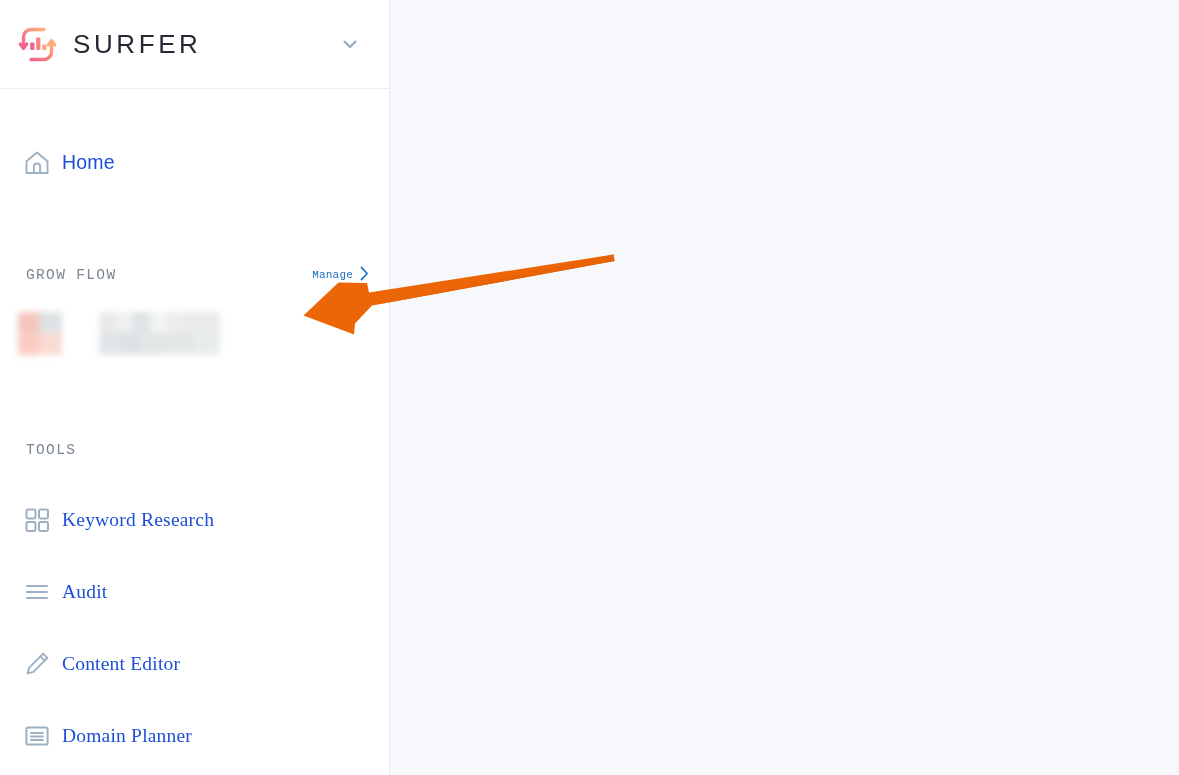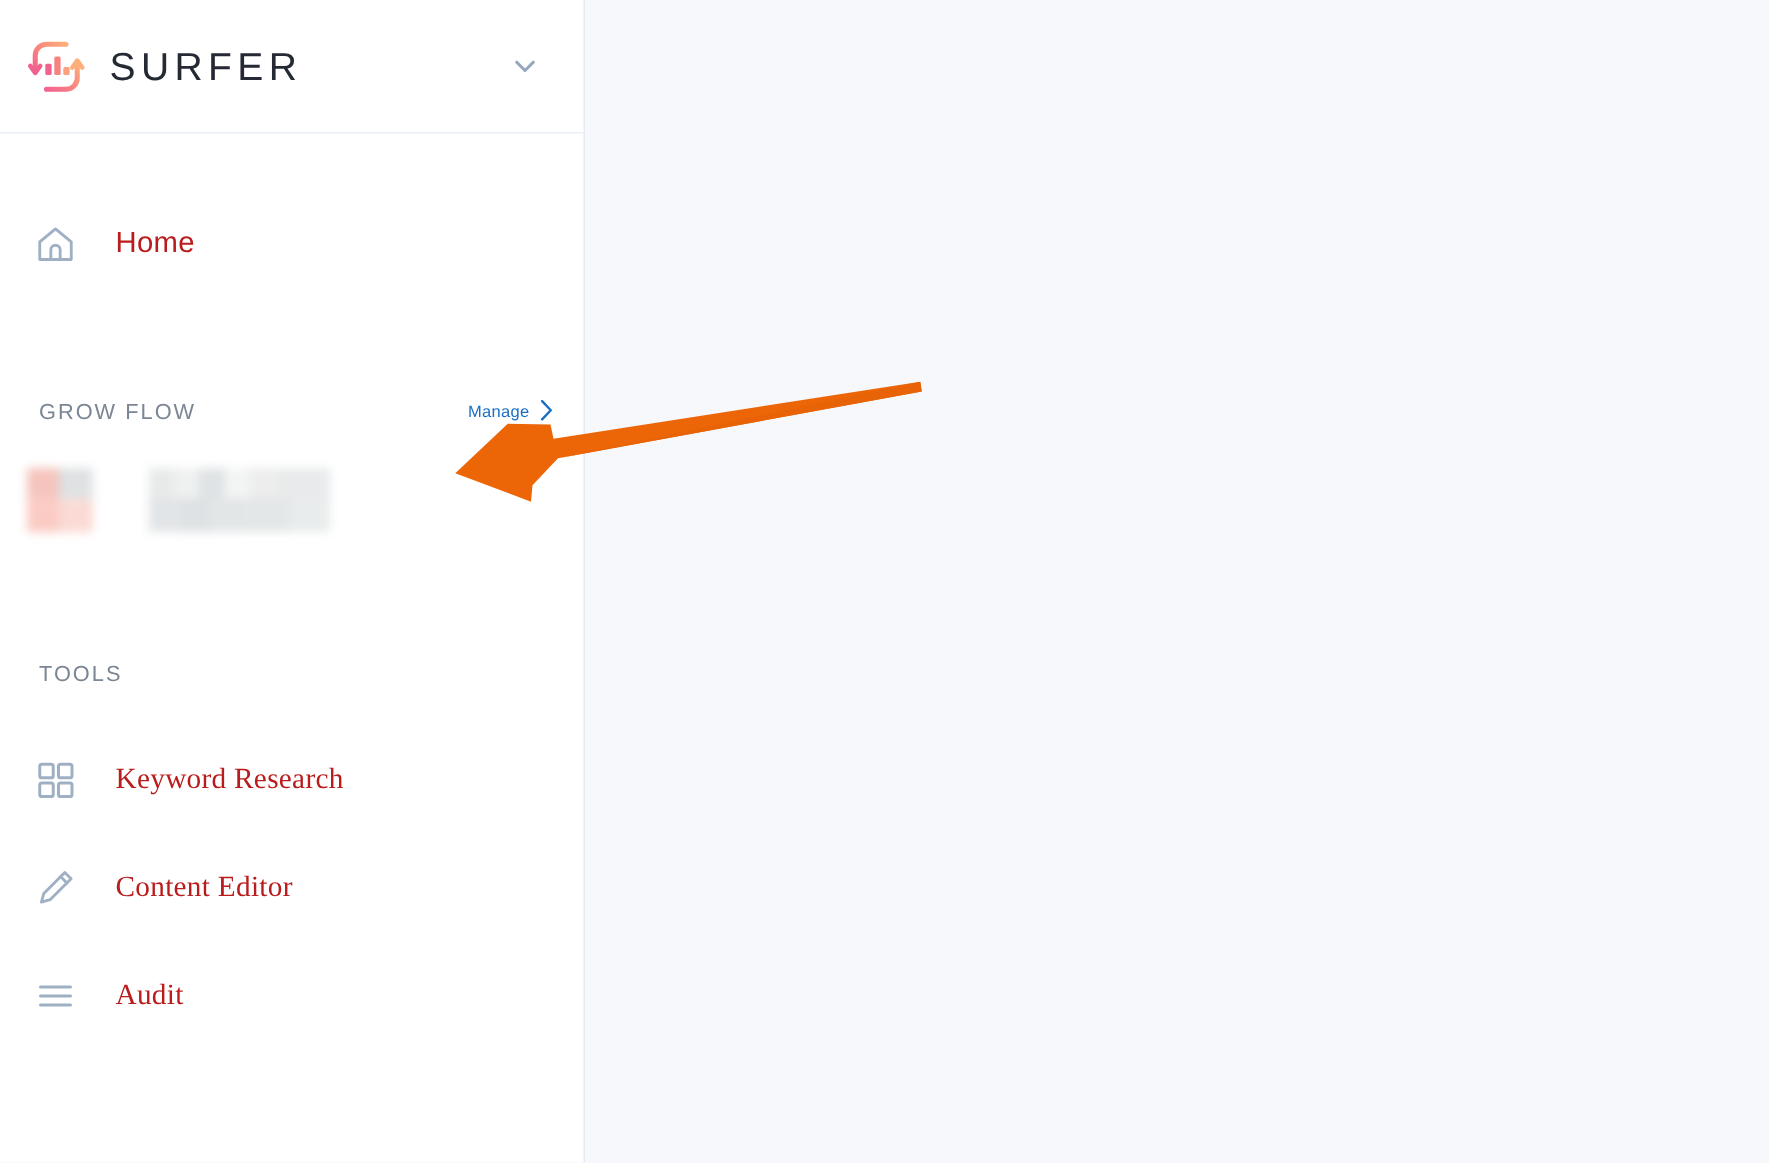--- a/index.html
+++ b/index.html
@@ -90,37 +90,38 @@
   .nav-item .nav-icon {
     width: 36px;
     flex: 0 0 36px;
     display: flex;
     align-items: center;
     justify-content: flex-start;
   }
 
   .nav-item .nav-label {
     font-size: 19.5px;
-    color: #b91c1c;
+    color: #1d4ed8;
     letter-spacing: 0.2px;
-    margin-left: 19px;
+    margin-left: 4px;
     line-height: 1;
     white-space: nowrap;
   }
 
   .home-item {
     margin-top: 45px;
   }
 
   
   .section-head {
     display: flex;
     align-items: center;
     padding: 0 20px 0 26px;
     height: 22px;
+    font-family: Liberation Mono, monospace;
   }
 
   .section-title {
     font-size: 14.5px;
     letter-spacing: 1.35px;
     color: #7b8694;
     text-transform: uppercase;
     line-height: 1;
     flex: 1 1 auto;
   }
@@ -283,38 +284,49 @@
               <rect x="4.5" y="17" width="9" height="9" rx="1.4" fill="none" stroke="#9fb0c4" stroke-width="2"></rect>
               <rect x="17" y="17" width="9" height="9" rx="1.4" fill="none" stroke="#9fb0c4" stroke-width="2"></rect>
             </svg>
           </span>
           <span class="nav-label">Keyword Research</span>
         </div>
 
         <div class="nav-item">
           <span class="nav-icon">
             <svg width="30" height="30" viewBox="0 0 30 30" aria-hidden="true">
-              <path d="M21.2 4.6 L25.4 8.8 L11.4 22.8 L5.6 24.4 L7.2 18.6 Z" fill="none" stroke="#9fb0c4" stroke-width="1.9" stroke-linejoin="round" stroke-linecap="round"></path>
-              <path d="M18.4 7.4 L22.6 11.6" fill="none" stroke="#9fb0c4" stroke-width="1.9" stroke-linecap="round"></path>
-            </svg>
-          </span>
-          <span class="nav-label">Content Editor</span>
-        </div>
-
-        <div class="nav-item">
-          <span class="nav-icon">
-            <svg width="30" height="30" viewBox="0 0 30 30" aria-hidden="true">
               <path d="M5 9 H25" stroke="#9fb0c4" stroke-width="2" stroke-linecap="round"></path>
               <path d="M5 15 H25" stroke="#9fb0c4" stroke-width="2" stroke-linecap="round"></path>
               <path d="M5 21 H25" stroke="#9fb0c4" stroke-width="2" stroke-linecap="round"></path>
             </svg>
           </span>
           <span class="nav-label">Audit</span>
         </div>
 
+        <div class="nav-item">
+          <span class="nav-icon">
+            <svg width="30" height="30" viewBox="0 0 30 30" aria-hidden="true">
+              <path d="M21.2 4.6 L25.4 8.8 L11.4 22.8 L5.6 24.4 L7.2 18.6 Z" fill="none" stroke="#9fb0c4" stroke-width="1.9" stroke-linejoin="round" stroke-linecap="round"></path>
+              <path d="M18.4 7.4 L22.6 11.6" fill="none" stroke="#9fb0c4" stroke-width="1.9" stroke-linecap="round"></path>
+            </svg>
+          </span>
+          <span class="nav-label">Content Editor</span>
+        </div>
+
+        <div class="nav-item">
+          <span class="nav-icon">
+            <svg width="30" height="30" viewBox="0 0 30 30" aria-hidden="true">
+              <rect x="4.4" y="6.4" width="21.2" height="17.2" rx="1.6" fill="none" stroke="#9fb0c4" stroke-width="2"></rect>
+              <path d="M9 12 H21" stroke="#9fb0c4" stroke-width="2" stroke-linecap="round"></path>
+              <path d="M9 15.5 H21" stroke="#9fb0c4" stroke-width="2" stroke-linecap="round"></path>
+              <path d="M9 19 H21" stroke="#9fb0c4" stroke-width="2" stroke-linecap="round"></path>
+            </svg>
+          </span>
+          <span class="nav-label">Domain Planner</span>
+        </div>
 
         <div class="nav-item">
           
           
         </div>
 
       </div>
     </div>
   </aside>
 

